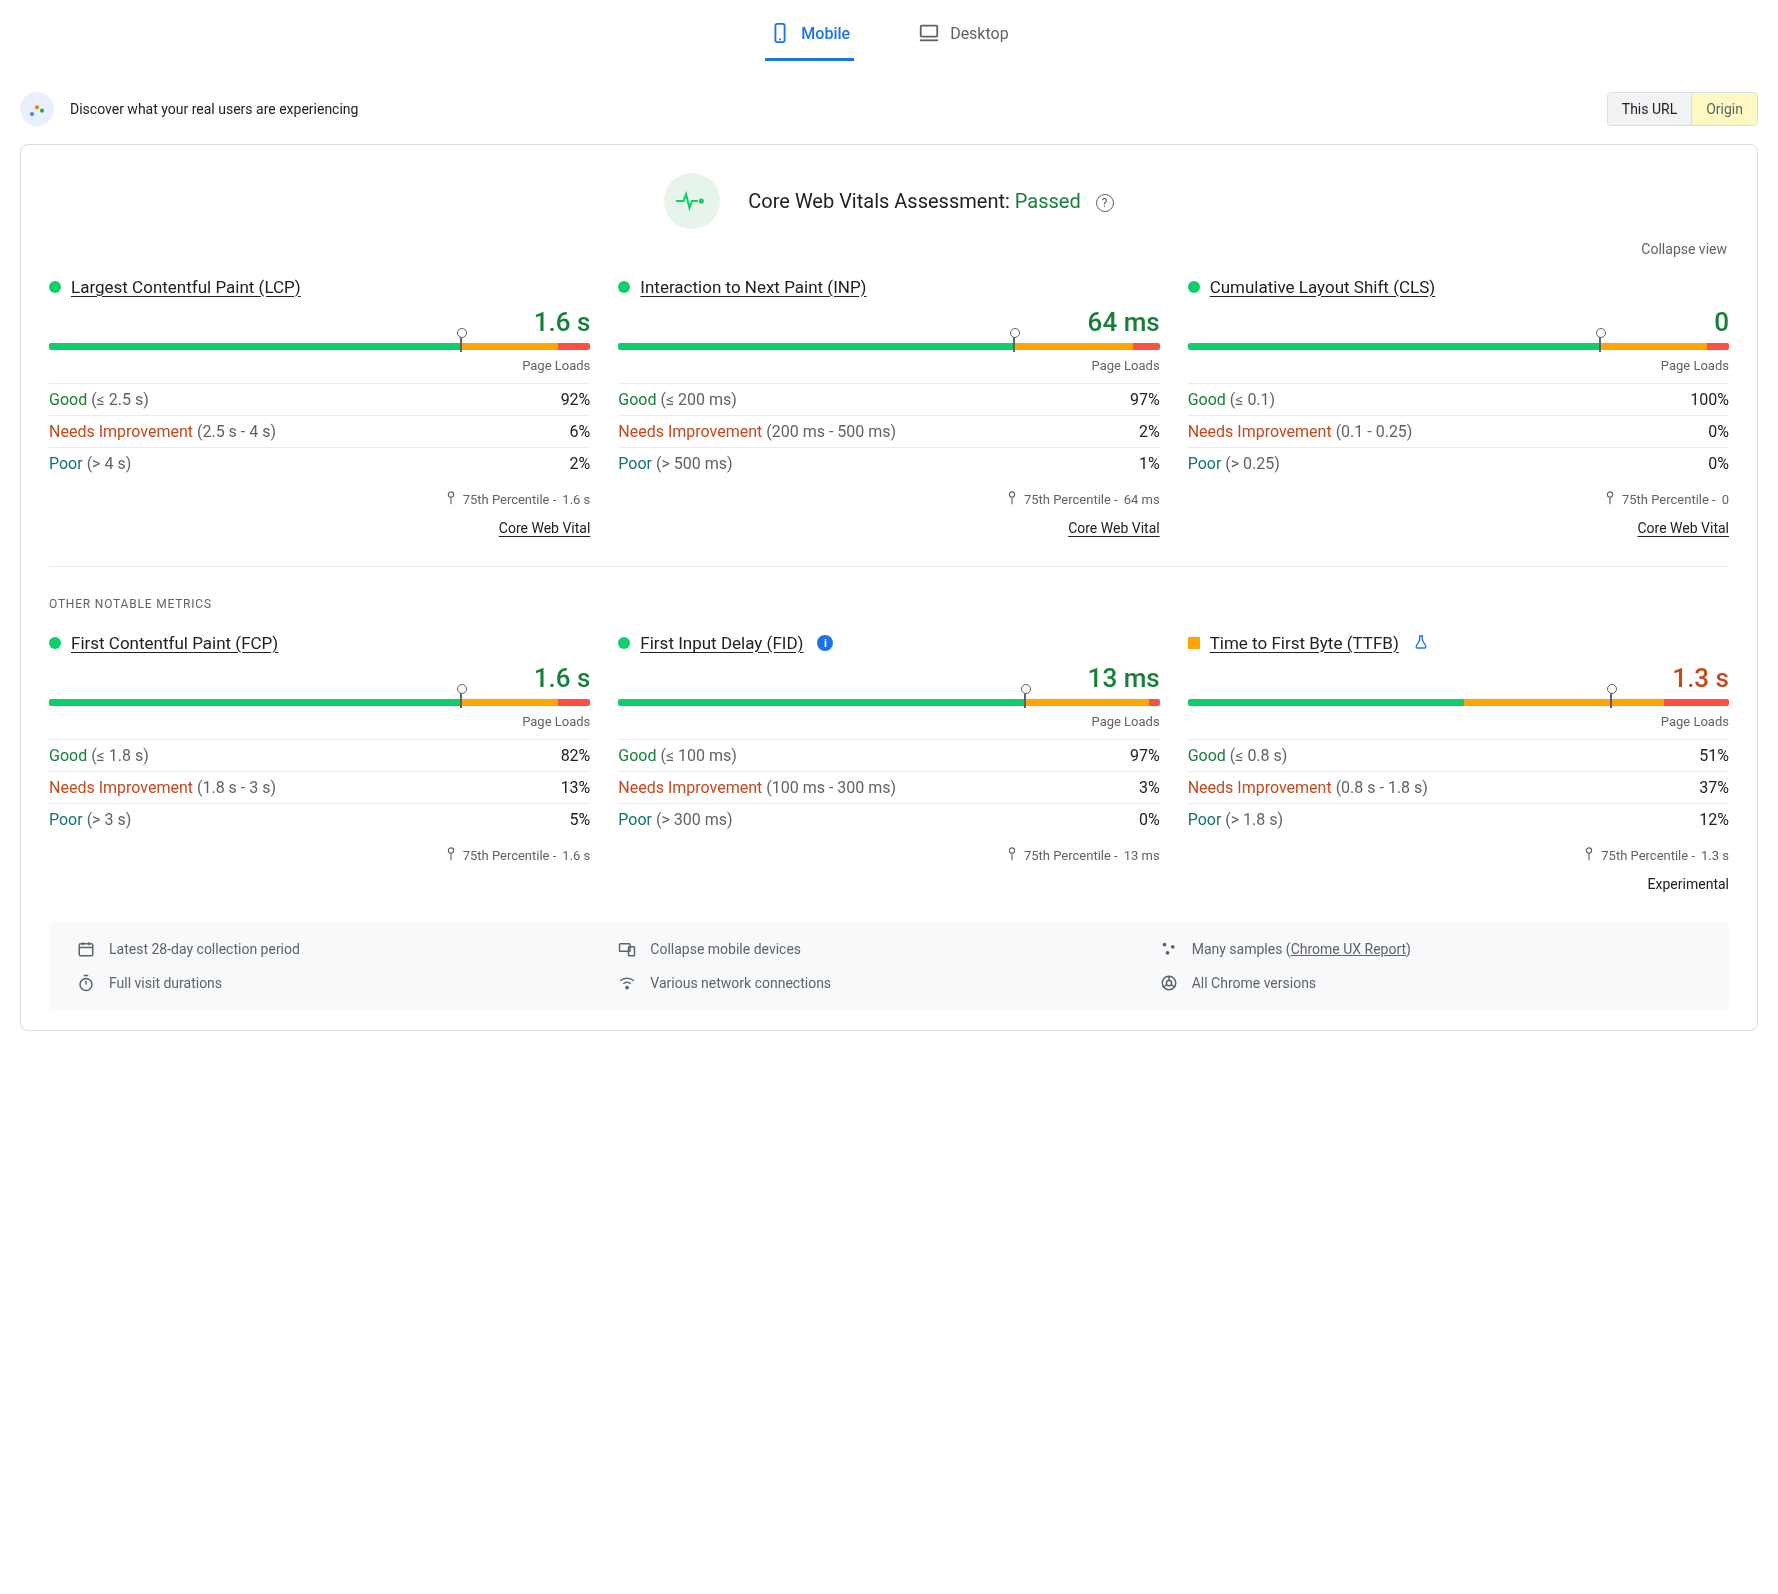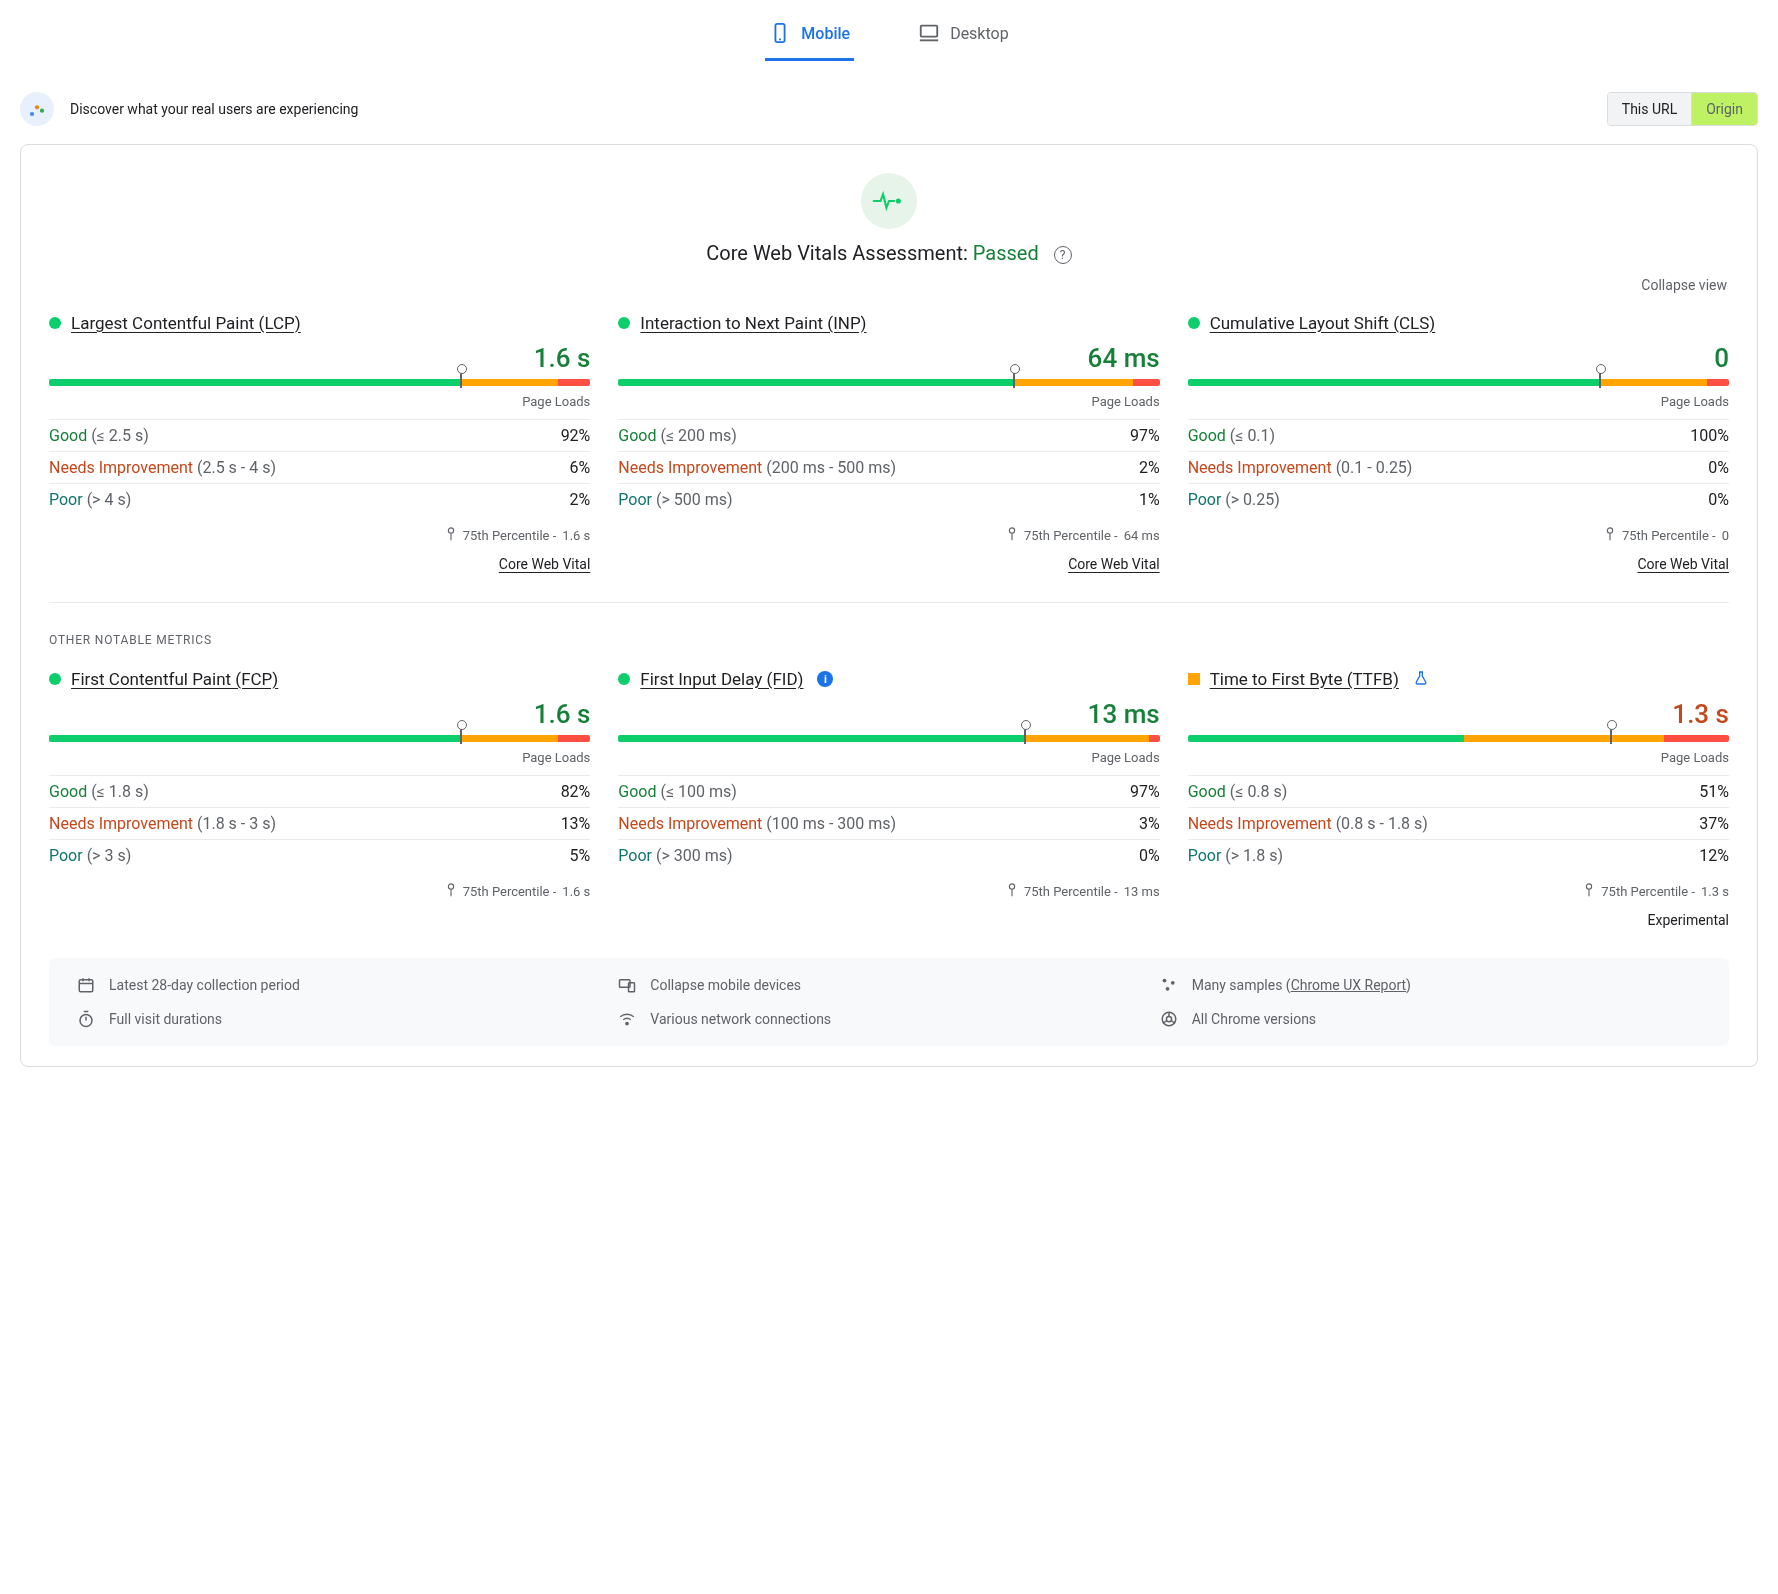--- a/index.html
+++ b/index.html
@@ -6,25 +6,25 @@
 body { font-family: Roboto, Arial, sans-serif; background: #fff; color: #202124; font-size: 14px; padding: 10px; }
 .tabs-row { display: flex; justify-content: center; gap: 60px; margin-bottom: 30px; border-bottom: 1px solid transparent; }
 .tab { display: flex; align-items: center; gap: 10px; padding: 12px 4px 14px; cursor: pointer; font-size: 16px; color: #5f6368; border-bottom: 3px solid transparent; }
 .tab.active { color: #1a73e8; border-bottom-color: #1a73e8; font-weight: 500; }
 .tab svg { width: 22px; height: 22px; }
 .header-row { display: flex; align-items: center; justify-content: space-between; margin: 0 10px 18px; }
 .header-left { display: flex; align-items: center; gap: 16px; }
 .header-icon { width: 34px; height: 34px; border-radius: 50%; background: #e8f0fe; display: flex; align-items: center; justify-content: center; }
 .header-title { font-size: 14px; font-weight: 400; }
 .segment { display: flex; border: 1px solid #dadce0; border-radius: 4px; overflow: hidden; }
-.segment-btn { padding: 8px 14px; background: #bef264; font-size: 14px; color: #5f6368; cursor: pointer; }
+.segment-btn { padding: 8px 14px; background: #fef9c3; font-size: 14px; color: #5f6368; cursor: pointer; }
 .segment-btn.active { background: #f1f3f4; color: #202124; }
 .segment-btn + .segment-btn { border-left: 1px solid #dadce0; }
 .panel { border: 1px solid #dadce0; border-radius: 8px; padding: 28px 14px 14px; margin: 0 10px; }
-.assess-row { display: flex; align-items: center; justify-content: center; gap: 12px; position: relative; flex-direction: column; }
+.assess-row { display: flex; align-items: center; justify-content: center; gap: 28px; position: relative; }
 .pulse-icon { width: 56px; height: 56px; border-radius: 50%; background: #e6f4ea; display: flex; align-items: center; justify-content: center; }
 .pulse-icon svg { width: 34px; height: 34px; }
 .assess-title { font-size: 20px; }
 .passed { color: #178038; }
 .help-icon { width: 18px; height: 18px; border: 1.5px solid #5f6368; border-radius: 50%; display: inline-flex; align-items: center; justify-content: center; font-size: 12px; color: #5f6368; margin-left: 10px; vertical-align: middle; }
 .collapse { text-align: right; color: #5f6368; font-size: 14px; margin: 12px 16px 20px; cursor: pointer; }
 .metrics-grid { display: grid; grid-template-columns: 1fr 1fr 1fr; gap: 28px; padding: 0 14px; }
 .metric-card { }
 .metric-title-row { display: flex; align-items: center; gap: 10px; }
 .status-dot { width: 12px; height: 12px; border-radius: 50%; flex-shrink: 0; }

